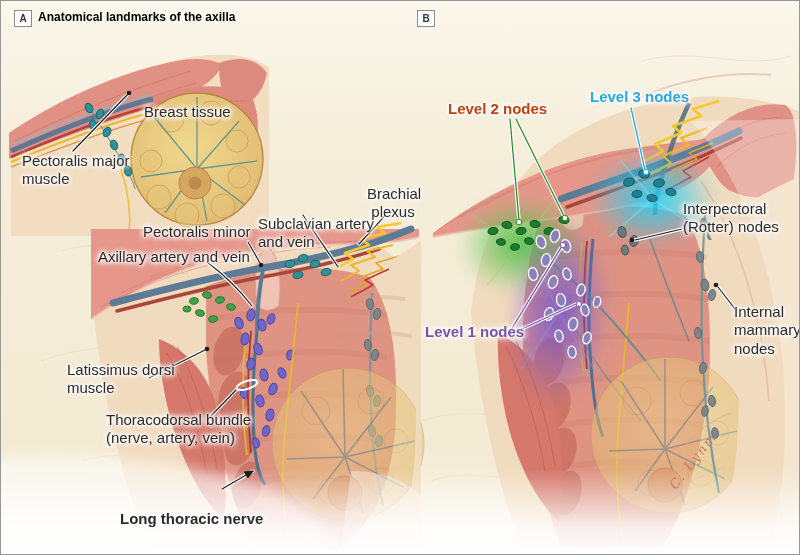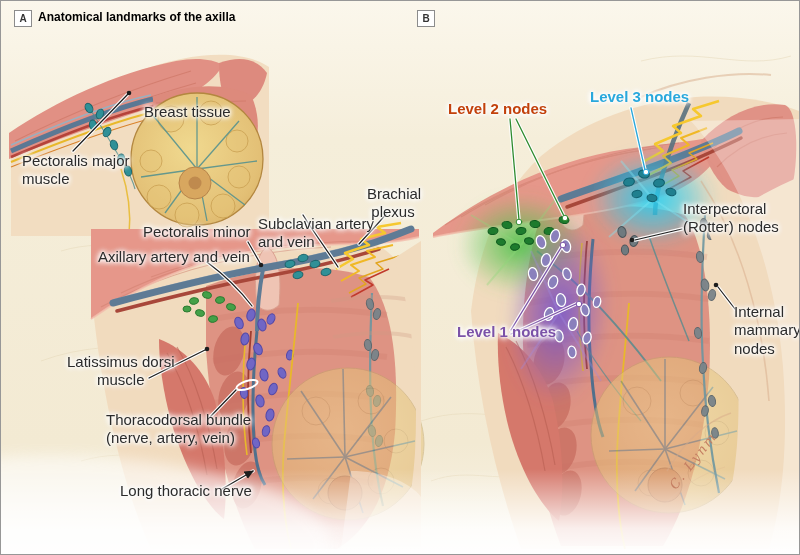--- a/index.html
+++ b/index.html
@@ -522,29 +522,29 @@
 
 <div class="lbl" style="left:143px;top:102px;">Breast tissue</div>
 <div class="lbl" style="left:21px;top:151px;">Pectoralis major
 muscle</div>
 <div class="lbl" style="left:257px;top:184px;margin-top:30px;">Subclavian artery
 and vein</div>
 <div class="lbl center" style="left:366px;top:184px;width:52px;">Brachial
 plexus</div>
 <div class="lbl" style="left:142px;top:222px;">Pectoralis minor</div>
 <div class="lbl" style="left:97px;top:247px;">Axillary artery and vein</div>
-<div class="lbl" style="left:66px;top:352px;text-align:center;">Latissimus dorsi
+<div class="lbl" style="left:66px;top:360px;">Latissimus dorsi
 muscle</div>
 <div class="lbl" style="left:105px;top:410px;">Thoracodorsal bundle
 (nerve, artery, vein)</div>
-<div class="lbl" style="left:119px;top:481px;">Long thoracic nerve</div>
+<div class="lbl" style="left:119px;top:509px;font-weight:bold;">Long thoracic nerve</div>
 
 <div class="lbl bold" style="left: 447px; top: 99px; color: #c2410c;">Level 2 nodes</div>
 <div class="lbl bold" style="left: 589px; top: 87px; color: rgb(41, 168, 220);">Level 3 nodes</div>
-<div class="lbl bold" style="left: 456px; top: 322px; color: rgb(123, 82, 168);">Level 1 nodes</div>
+<div class="lbl bold" style="left: 424px; top: 322px; color: rgb(123, 82, 168);">Level 1 nodes</div>
 <div class="lbl" style="left:733px;top:302px;">Internal
 mammary
 nodes</div>
 <div class="lbl" style="left:682px;top:199px;">Interpectoral
 (Rotter) nodes</div>
 
 <div class="signature" style="left:658px;top:452px;">C. Lynm</div>
 
 </div>
 

